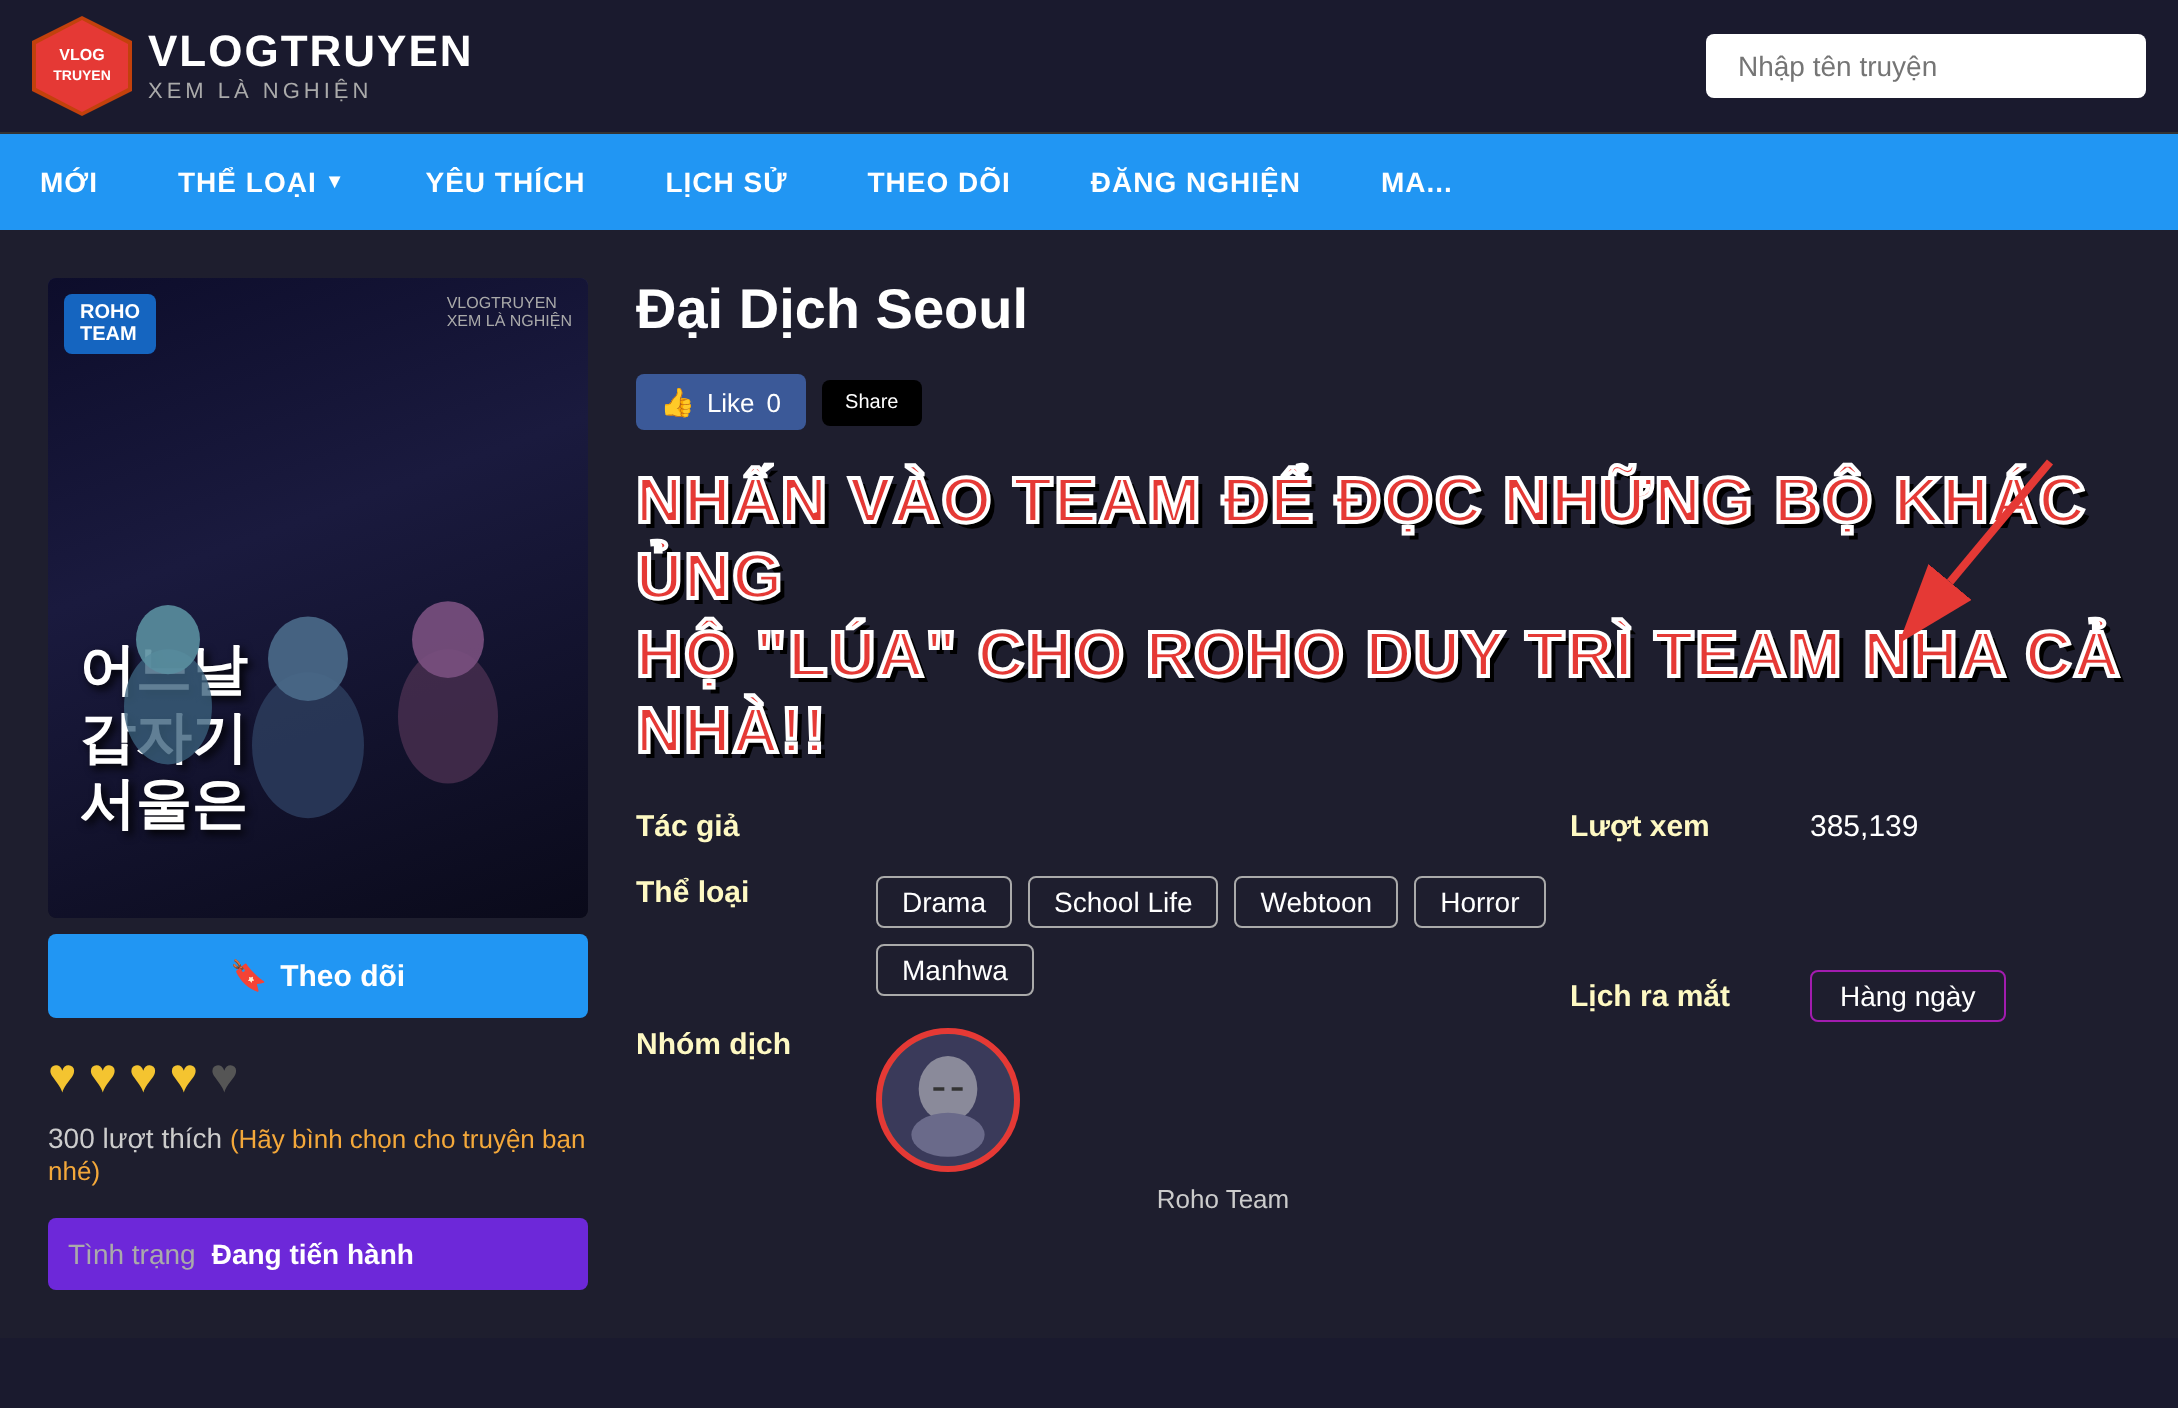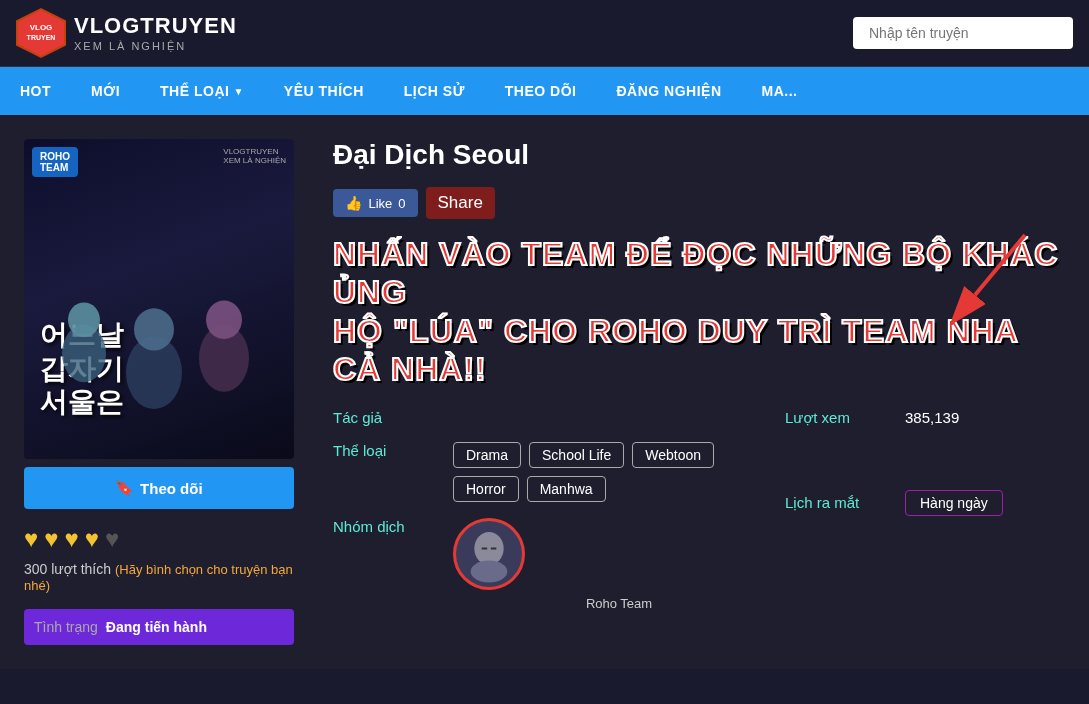--- a/index.html
+++ b/index.html
@@ -57,21 +57,21 @@
       display: flex; align-items: center; gap: 4px;
       letter-spacing: 0.5px;
     }
     .nav-item.has-arrow::after { content: '▼'; font-size: 10px; }
 
     
     .content {
       background: #1e1e2e;
       padding: 24px;
       display: flex;
-      gap: 39px;
+      gap: 24px;
     }
 
     
     .left-panel { width: 270px; flex-shrink: 0; }
     .cover-image {
       width: 270px;
       height: 320px;
       background: linear-gradient(135deg, #2c2c4e 0%, #3a3a5c 100%);
       position: relative;
       overflow: hidden;
@@ -149,24 +149,24 @@
     }
     .like-btn {
       background: #3b5998;
       border: none; border-radius: 4px;
       padding: 6px 12px;
       color: #fff; font-size: 13px; cursor: pointer;
       display: flex; align-items: center; gap: 6px;
     }
     .like-thumb { color: #8ab4f8; font-size: 14px; }
     .share-btn {
-      background: #7f1d1d;
+      background: #000000;
       border: none; border-radius: 4px;
       padding: 6px 12px;
-      color: #fff; font-size: 17px; cursor: pointer;
+      color: #fff; font-size: 10px; cursor: pointer;
     }
 
     
     .promo-text {
       font-size: 32px;
       font-weight: 900;
       color: #e53935;
       -webkit-text-stroke: 2px #fff;
       text-stroke: 2px #fff;
       line-height: 1.2;
@@ -178,22 +178,22 @@
     
     .promo-area {
       position: relative;
     }
     .info-row {
       display: flex; align-items: flex-start;
       margin-bottom: 16px;
     }
     .info-label {
       width: 120px;
-      font-size: 15px; color: #5eead4;
-      font-weight: normal; flex-shrink: 0;
+      font-size: 15px; color: #fef9c3;
+      font-weight: bold; flex-shrink: 0;
     }
     .info-value { flex: 1; font-size: 15px; color: #fff; }
 
     .tag-list { display: flex; flex-wrap: wrap; gap: 8px; }
     .tag {
       border: 1px solid #aaa;
       border-radius: 4px;
       padding: 4px 12px;
       font-size: 14px; color: #fff;
       cursor: pointer;
@@ -231,21 +231,20 @@
     </div>
     <div class="logo-text">
       <div class="line1">VLOGTRUYEN</div>
       <div class="line2">XEM LÀ NGHIỆN</div>
     </div>
   </div>
   <input class="search-box" type="text" placeholder="Nhập tên truyện" style="">
 </div>
 
 <nav class="nav">
-  <div class="nav-item">HOT</div>
   <div class="nav-item">MỚI</div>
   <div class="nav-item has-arrow">THỂ LOẠI</div>
   <div class="nav-item">YÊU THÍCH</div>
   <div class="nav-item">LỊCH SỬ</div>
   <div class="nav-item">THEO DÕI</div>
   <div class="nav-item">ĐĂNG NGHIỆN</div>
   <div class="nav-item">MA...</div>
 </nav>
 
 <div class="content">

